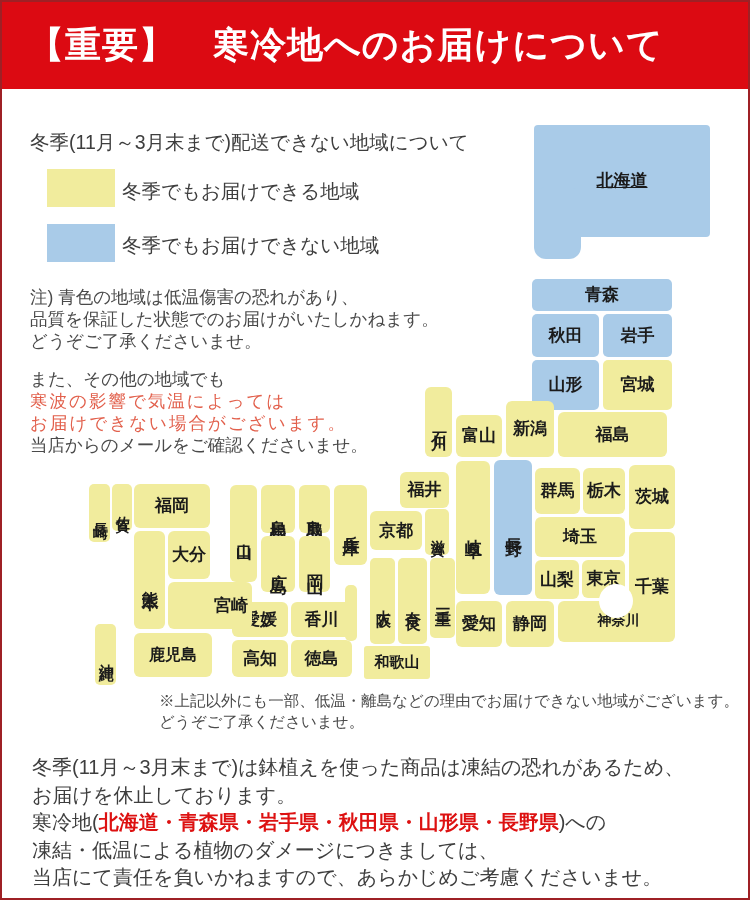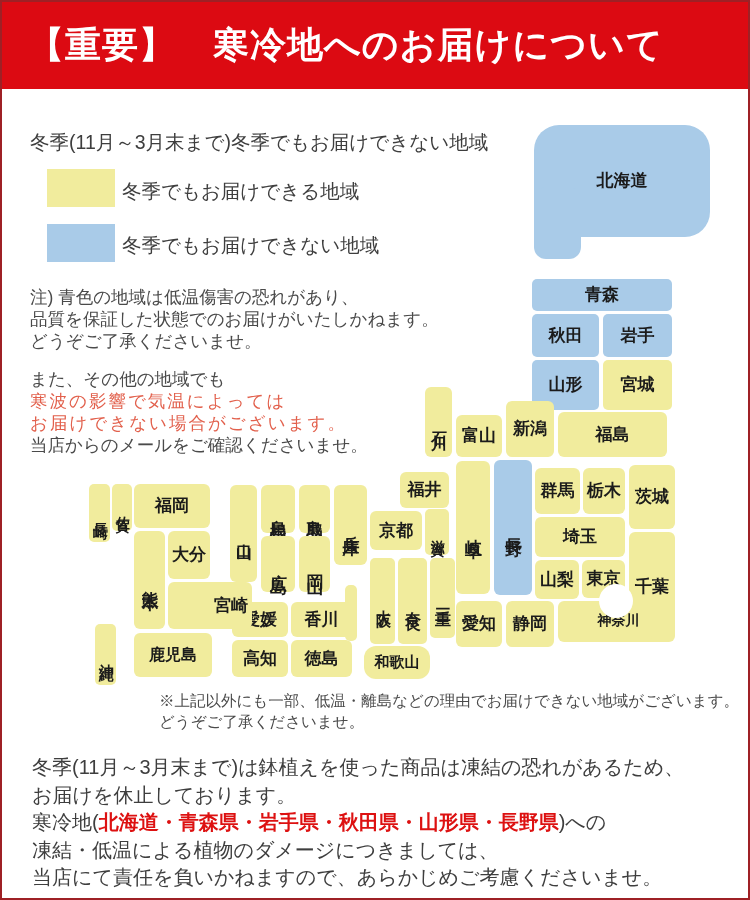--- a/index.html
+++ b/index.html
@@ -47,21 +47,21 @@
 </style>
 </head>
 <body>
 
 <div class="page">
 
   <div class="header">
     <span class="title">【重要】　寒冷地へのお届けについて</span>
   </div>
 
-  <div class="intro">冬季(11月～3月末まで)冬季でもお届けできない地域</div>
+  <div class="intro">冬季(11月～3月末まで)配送できない地域について</div>
 
   <div class="swatch ok" style="left:45px;top:167px;"></div>
   <div class="legend-label" style="top:176px;">冬季でもお届けできる地域</div>
 
   <div class="swatch ng" style="left:45px;top:222px;"></div>
   <div class="legend-label" style="top:230px;">冬季でもお届けできない地域</div>
 
   <div class="note-block" style="top:284px;">
     <div>注) 青色の地域は低温傷害の恐れがあり、</div>
     <div>品質を保証した状態でのお届けがいたしかねます。</div>
@@ -69,21 +69,21 @@
   </div>
 
   <div class="note-block" style="top:366px;">
     <div>また、その他の地域でも</div>
     <div class="red">寒波の影響で気温によっては</div>
     <div class="red">お届けできない場合がございます。</div>
     <div>当店からのメールをご確認くださいませ。</div>
   </div>
 
   <div class="map-layer">
-      <div class="pref blue" style="left: 532px; top: 123px; width: 176px; height: 112px; border-radius: 25px;">北海道</div>
+      <div class="pref blue" style="left: 532px; top: 123px; width: 176px; height: 112px; border-radius: 4px; text-decoration: underline;">北海道</div>
       <div class="pref blue" style="left: 532px; top: 185px; width: 47px; height: 72px; border-radius: 12px;"></div>
       <div class="pref blue" style="left: 530px; top: 277px; width: 140px; height: 32px; border-radius: 5px;">青森</div>
       <div class="pref blue" style="left: 530px; top: 312px; width: 67px; height: 43px; border-radius: 5px;">秋田</div>
       <div class="pref blue" style="left: 601px; top: 312px; width: 69px; height: 43px; border-radius: 5px;">岩手</div>
       <div class="pref blue" style="left: 530px; top: 358px; width: 67px; height: 50px; border-radius: 5px;">山形</div>
       <div class="pref yellow" style="left: 601px; top: 358px; width: 69px; height: 50px; border-radius: 5px;">宮城</div>
       <div class="pref yellow vert" style="left: 423px; top: 385px; width: 27px; height: 70px; border-radius: 6px; font-size: 16px;">石川</div>
       <div class="pref yellow" style="left: 454px; top: 413px; width: 46px; height: 42px; border-radius: 6px;">富山</div>
       <div class="pref yellow" style="left: 504px; top: 399px; width: 48px; height: 56px; border-radius: 6px;">新潟</div>
       <div class="pref yellow" style="left: 556px; top: 410px; width: 109px; height: 45px; border-radius: 6px;">福島</div>
@@ -99,21 +99,21 @@
       <div class="pref yellow" style="left: 556px; top: 599px; width: 67px; height: 41px; border-radius: 6px; font-size: 14px; padding-left: 27px;">神奈川</div>
       <div class="pref yellow" style="left: 504px; top: 599px; width: 48px; height: 46px; border-radius: 6px;">静岡</div>
       <div class="pref yellow" style="left: 454px; top: 599px; width: 46px; height: 46px; border-radius: 6px;">愛知</div>
       <div class="pref yellow" style="left: 398px; top: 470px; width: 49px; height: 36px; border-radius: 6px;">福井</div>
       <div class="pref yellow" style="left: 368px; top: 509px; width: 52px; height: 39px; border-radius: 6px;">京都</div>
       <div class="pref yellow vert" style="left: 423px; top: 507px; width: 24px; height: 46px; border-radius: 5px; font-size: 14px;">滋賀</div>
       <div class="pref yellow vert" style="left: 332px; top: 483px; width: 33px; height: 80px; border-radius: 6px;">兵庫</div>
       <div class="pref yellow vert" style="left: 368px; top: 556px; width: 25px; height: 86px; border-radius: 5px; font-size: 15px;">大阪</div>
       <div class="pref yellow vert" style="left: 396px; top: 556px; width: 29px; height: 86px; border-radius: 5px; font-size: 16px;">奈良</div>
       <div class="pref yellow vert" style="left: 428px; top: 556px; width: 25px; height: 80px; border-radius: 5px; font-size: 16px;">三重</div>
-      <div class="pref yellow" style="left: 362px; top: 644px; width: 66px; height: 33px; border-radius: 12px; font-size: 15px; text-align: center;">和歌山</div>
+      <div class="pref yellow" style="left: 362px; top: 644px; width: 66px; height: 33px; border-radius: 3px; font-size: 15px; text-align: center;">和歌山</div>
       <div class="pref yellow" style="left: 343px; top: 583px; width: 12px; height: 56px; border-radius: 5px;"></div>
       <div class="pref yellow vert" style="left: 297px; top: 483px; width: 31px; height: 48px; border-radius: 6px;">鳥取</div>
       <div class="pref yellow vert" style="left: 297px; top: 534px; width: 31px; height: 56px; border-radius: 6px;">岡山</div>
       <div class="pref yellow vert" style="left: 259px; top: 483px; width: 34px; height: 48px; border-radius: 6px;">島根</div>
       <div class="pref yellow vert" style="left: 259px; top: 534px; width: 34px; height: 56px; border-radius: 6px;">広島</div>
       <div class="pref yellow vert" style="left: 228px; top: 483px; width: 27px; height: 97px; border-radius: 6px; font-size: 16px;">山口</div>
       <div class="pref yellow" style="left: 230px; top: 600px; width: 56px; height: 35px; border-radius: 6px;">愛媛</div>
       <div class="pref yellow" style="left: 289px; top: 600px; width: 61px; height: 35px; border-radius: 6px;">香川</div>
       <div class="pref yellow" style="left: 230px; top: 638px; width: 56px; height: 37px; border-radius: 6px;">高知</div>
       <div class="pref yellow" style="left: 289px; top: 638px; width: 61px; height: 37px; border-radius: 6px;">徳島</div>

